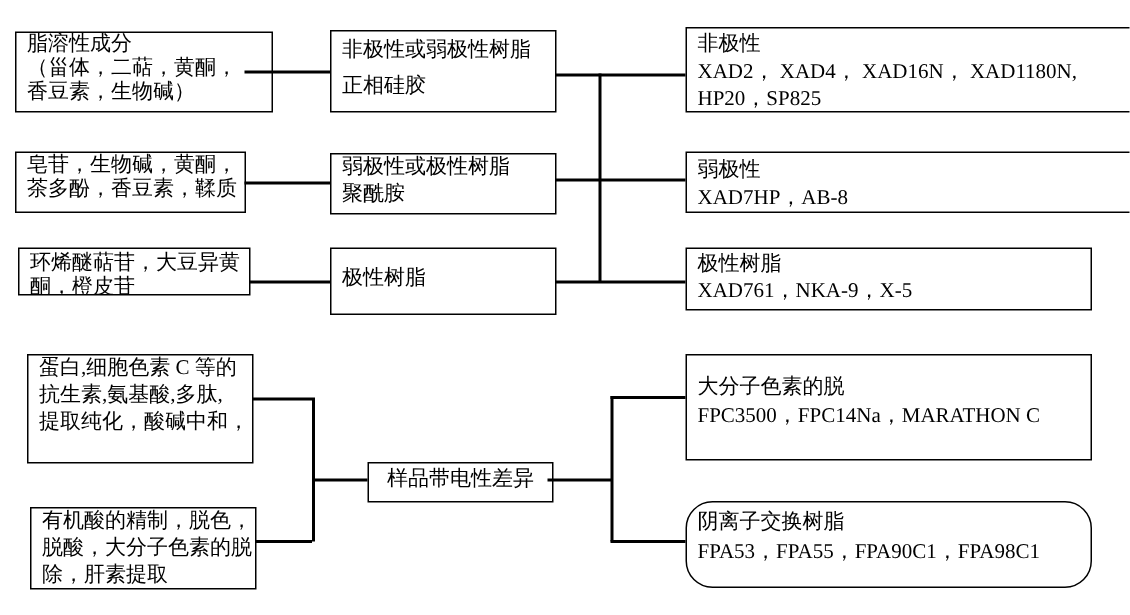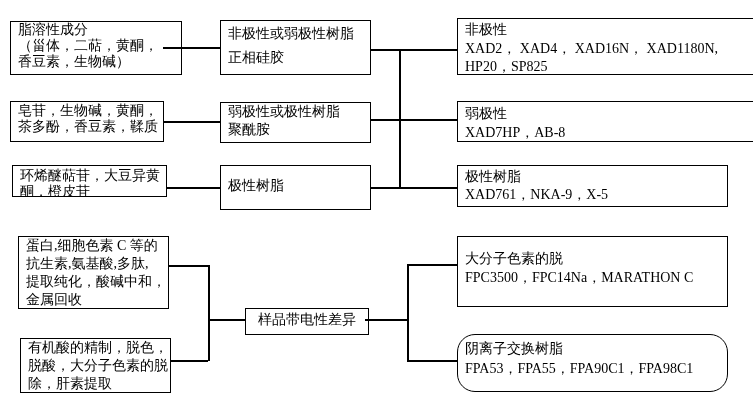--- a/index.html
+++ b/index.html
@@ -83,21 +83,20 @@
     <div class="ln">茶多酚，香豆素，鞣质</div>
   </div>
   <div class="box b-l3">
     <div class="ln">环烯醚萜苷，大豆异黄</div>
     <div class="ln">酮，橙皮苷</div>
   </div>
   <div class="box b-l4">
     <div class="ln">蛋白,细胞色素 C 等的</div>
     <div class="ln">抗生素,氨基酸,多肽,</div>
     <div class="ln">提取纯化，酸碱中和，</div>
-    <div class="ln">金属回收</div>
   </div>
   <div class="box b-l5">
     <div class="ln">有机酸的精制，脱色，</div>
     <div class="ln">脱酸，大分子色素的脱</div>
     <div class="ln">除，肝素提取</div>
   </div>
 
   <div class="box b-m1">
     <div class="ln">非极性或弱极性树脂</div>
     <div class="ln">正相硅胶</div>

